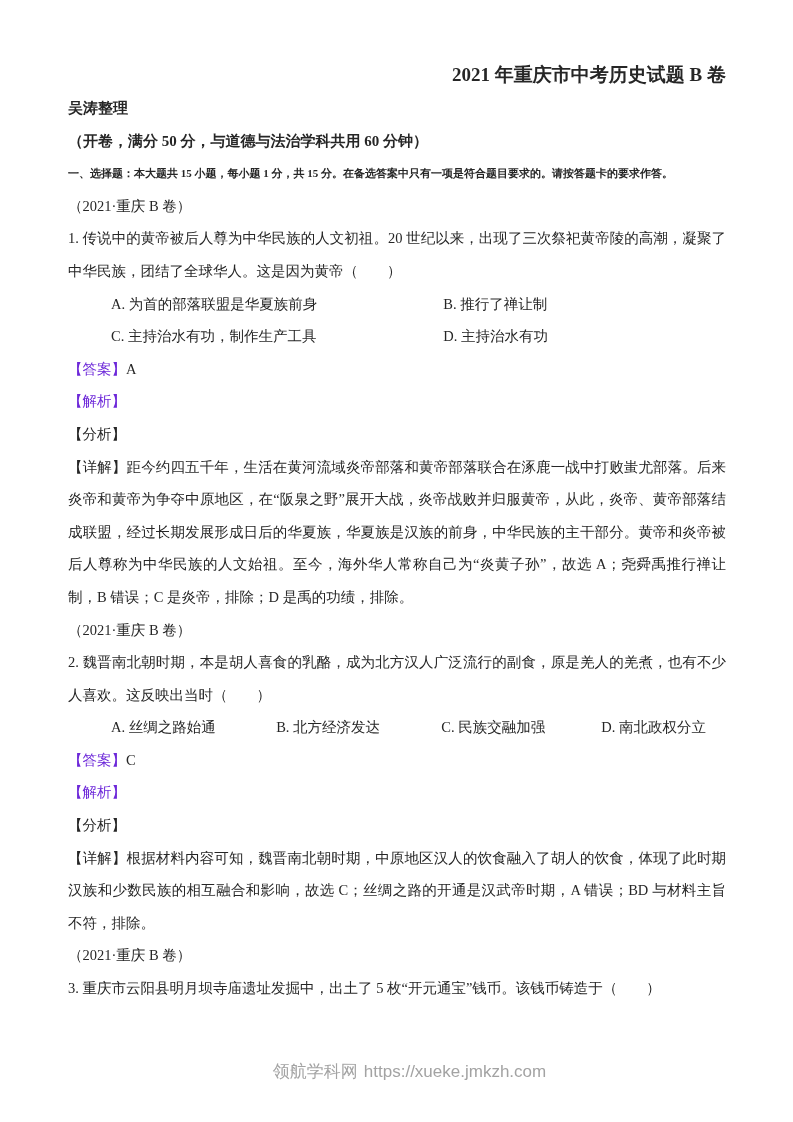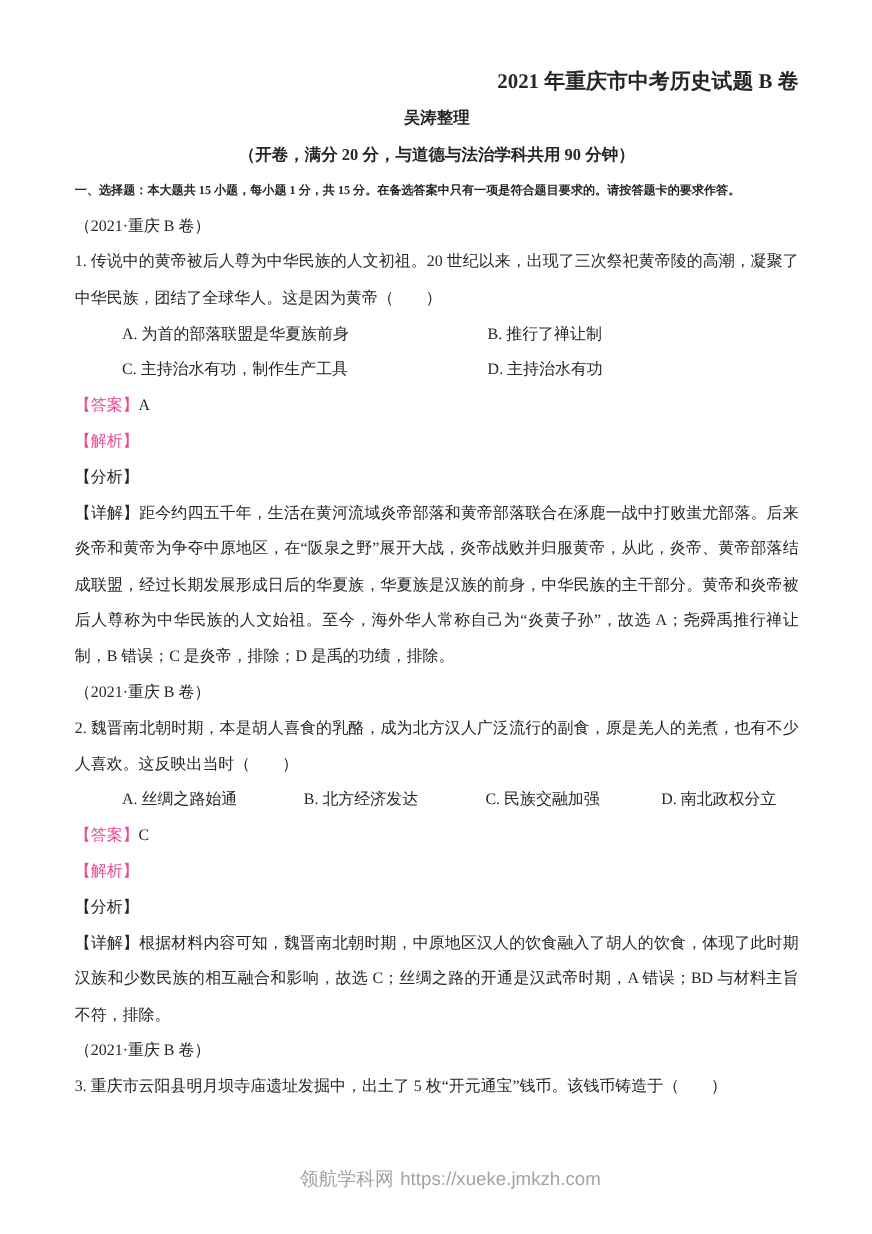--- a/index.html
+++ b/index.html
@@ -10,33 +10,33 @@
     background: #ffffff;
     box-sizing: border-box;
     padding: 58px 67px 0 68px;
     position: relative;
     font-family: "Liberation Serif", "DejaVu Serif", serif;
     color: #262626;
     font-size: 14.5px;
     overflow: hidden;
   }
   .ln { margin: 0; line-height: 32.6px; min-height: 32.6px; }
-  .center { text-align: center; }
+  .center { }
   .bold { font-weight: bold; }
   .justify { text-align: justify; }
   .doc-title {
     font-size: 19px;
     font-weight: bold;
     text-align: right;
     margin: 0;
     line-height: 34px;
   }
   .sub-title { font-size: 15px; }
   .section-heading { font-size: 11px; }
-  .marker-blue { color: #ec4899; }
+  .marker-blue { color: #6d28d9; }
   .answer-letter { color: #262626; }
   .options-2col {
     display: grid;
     grid-template-columns: 50.5% 49.5%;
   }
   .options-4col {
     display: grid;
     grid-template-columns: 25.1% 25.1% 24.3% 25.5%;
   }
   .options-2col span, .options-4col span { line-height: 32.6px; margin-left: 43px; }
@@ -53,21 +53,21 @@
   }
   .footer .site { margin-right: 6px; }
 </style>
 </head>
 <body>
 
 <div class="page">
 
   <h1 class="doc-title">2021 年重庆市中考历史试题 B 卷</h1>
   <p class="ln center bold sub-title">吴涛整理</p>
-  <p class="ln center bold sub-title">（开卷，满分 20 分，与道德与法治学科共用 90 分钟）</p>
+  <p class="ln center bold sub-title">（开卷，满分 50 分，与道德与法治学科共用 60 分钟）</p>
   <p class="ln bold justify section-heading">一、选择题：本大题共 15 小题，每小题 1 分，共 15 分。在备选答案中只有一项是符合题目要求的。请按答题卡的要求作答。</p>
 
   <p class="ln">（2021·重庆 B 卷）</p>
   <p class="ln justify">1. 传说中的黄帝被后人尊为中华民族的人文初祖。20 世纪以来，出现了三次祭祀黄帝陵的高潮，凝聚了中华民族，团结了全球华人。这是因为黄帝（　　）</p>
   <div class="options-2col">
     <span>A. 为首的部落联盟是华夏族前身</span>
     <span>B. 推行了禅让制</span>
     <span>C. 主持治水有功，制作生产工具</span>
     <span>D. 主持治水有功</span>
   </div>

